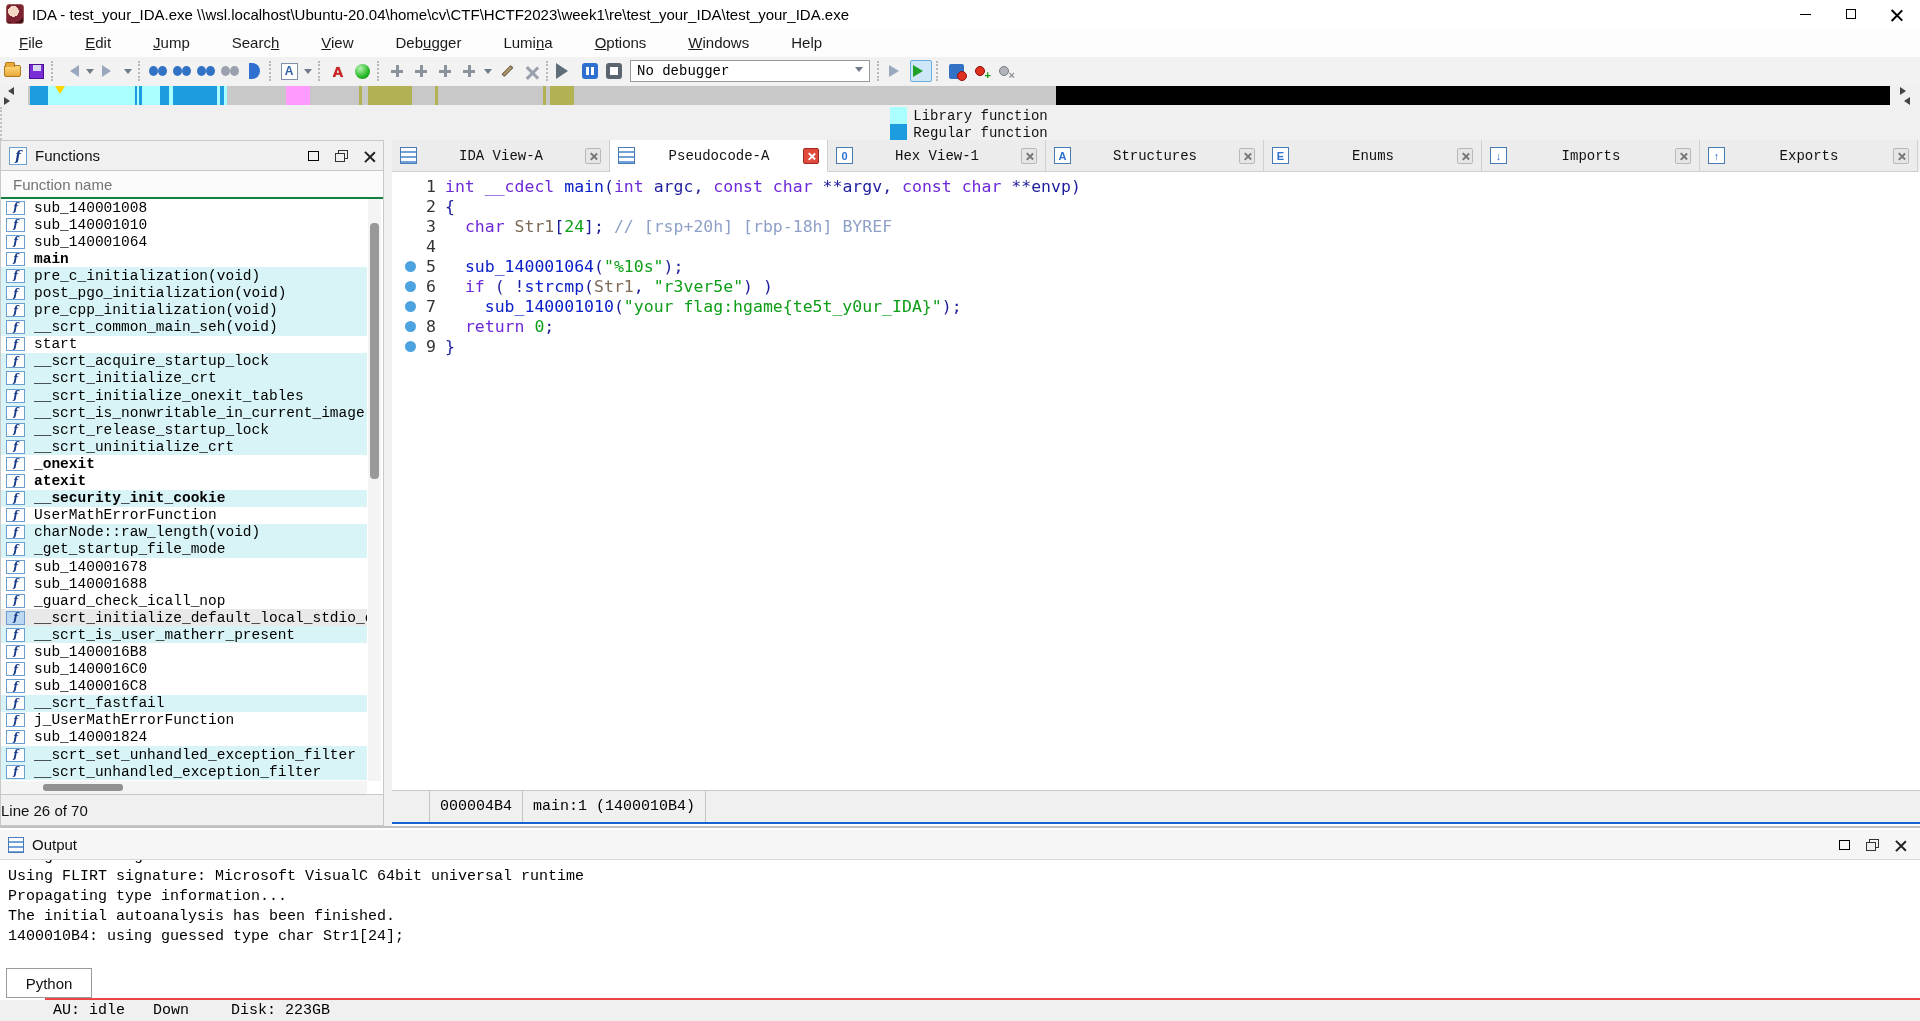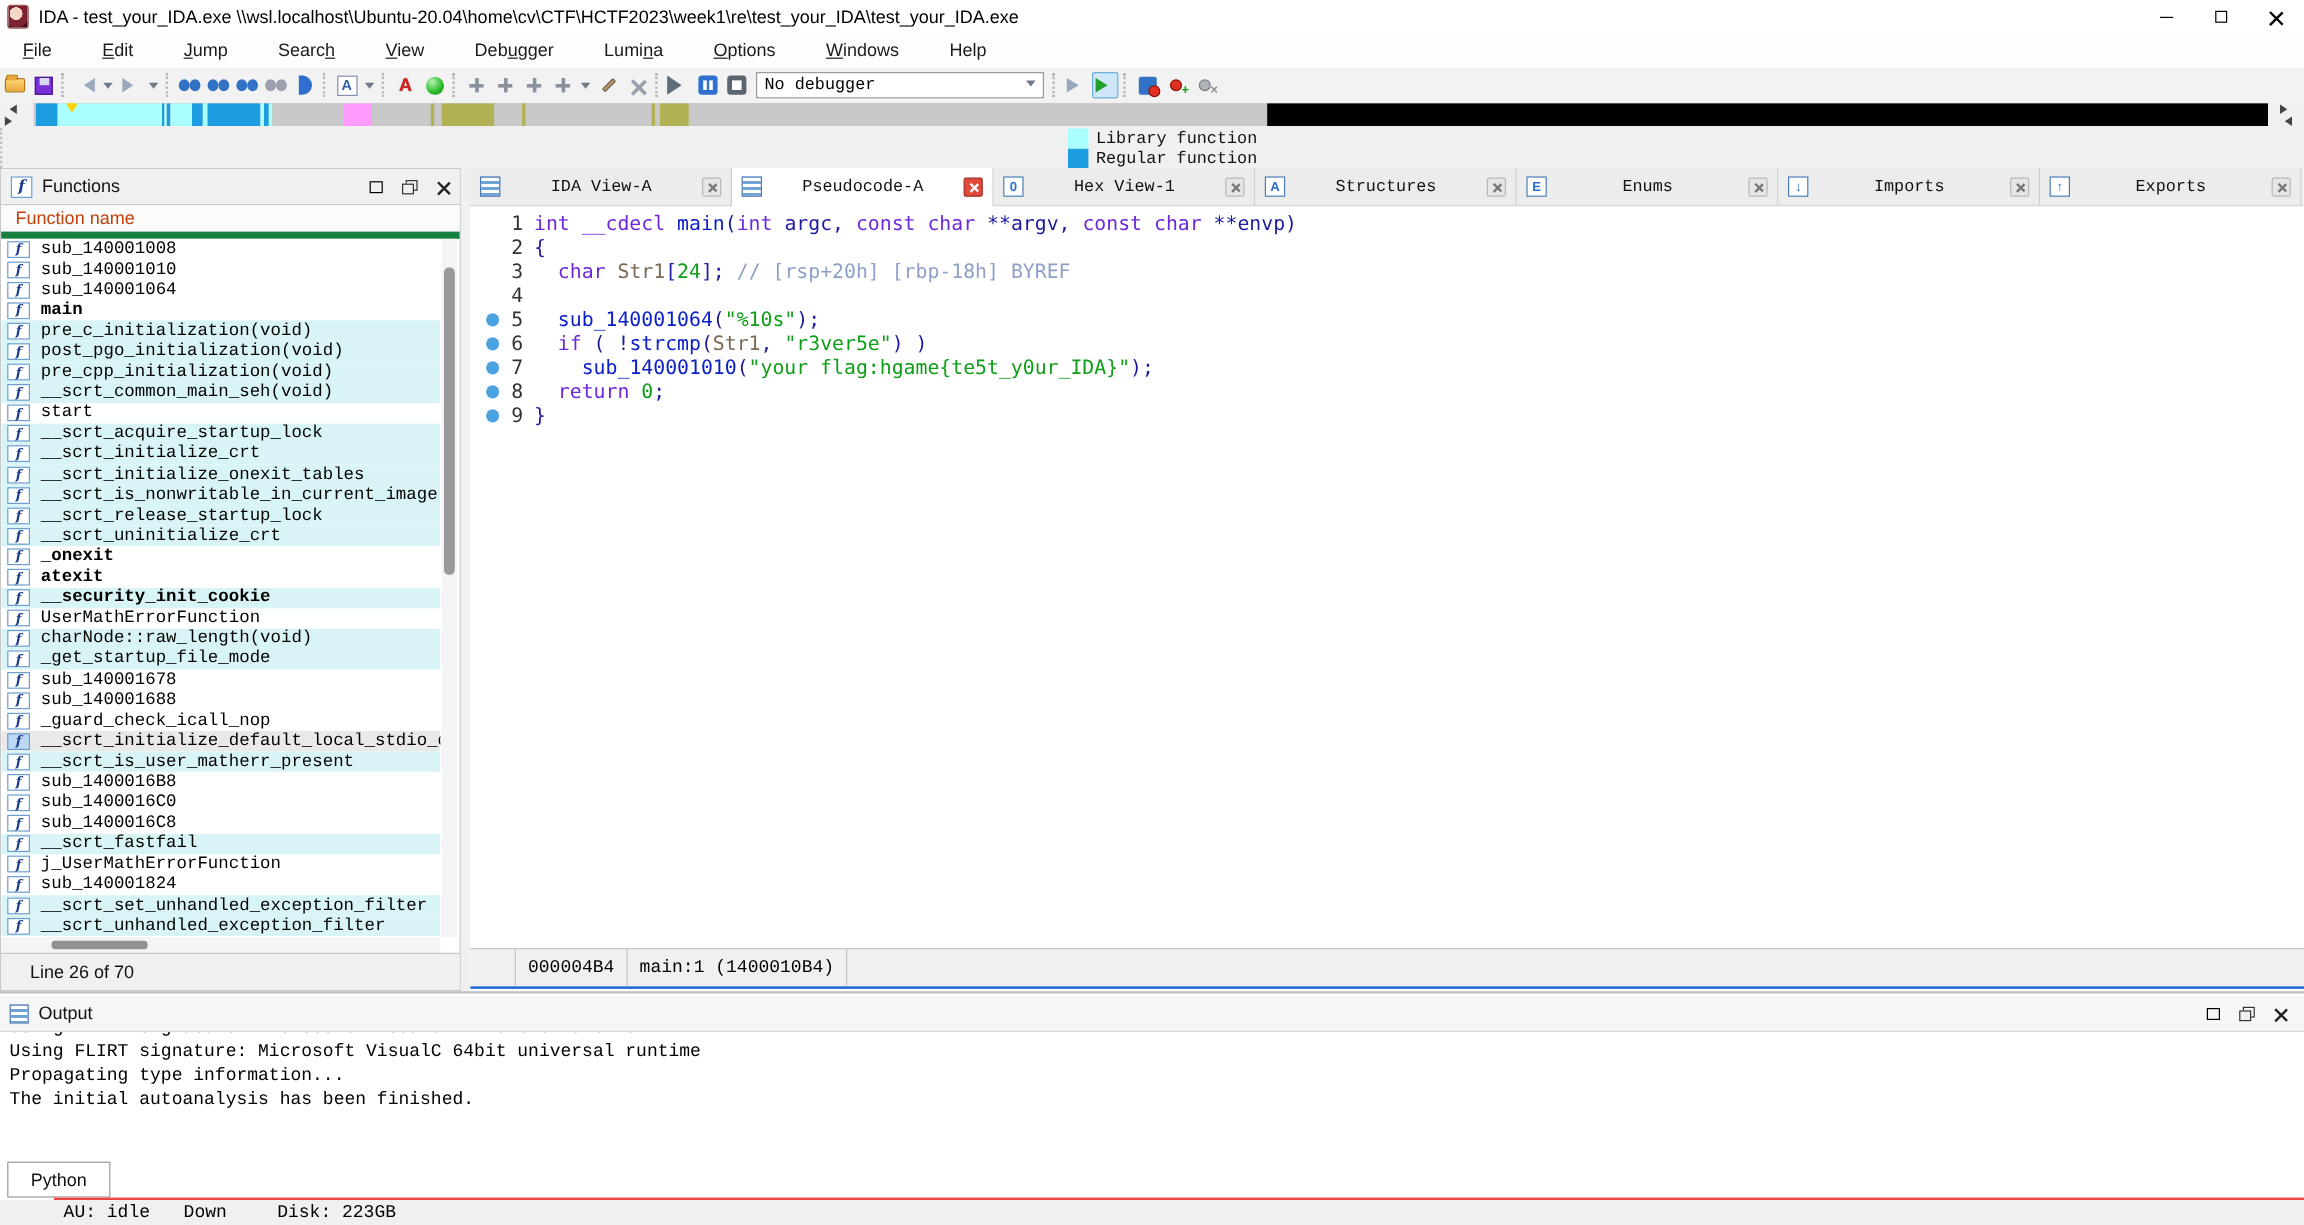--- a/index.html
+++ b/index.html
@@ -104,35 +104,35 @@
   .panelheader .ptitle { font-size:15px; color:#111; }
   .dockbtns { margin-left:auto; display:flex; align-items:center; }
   .dbtn { width:28px; height:24px; display:flex; align-items:center; justify-content:center; }
   .g-float { position:relative; width:12px; height:11px; }
   .g-float::before { content:""; position:absolute; left:3px; top:0; width:8px; height:7px; border:1px solid #333; }
   .g-float::after { content:""; position:absolute; left:0; top:3px; width:8px; height:7px; border:1px solid #333; background:#f0f0f0; }
   .g-xs { position:relative; width:11px; height:11px; }
   .g-xs::before,.g-xs::after { content:""; position:absolute; left:5px; top:0; width:1.5px; height:14px; background:#222; }
   .g-xs::before { transform:rotate(45deg); } .g-xs::after { transform:rotate(-45deg); }
   .colheader { position:absolute; left:0; top:30px; width:382px; height:28px; background:#fbfbfb;
-    border-bottom:6px solid #15803d; display:flex; align-items:center; padding-left:12px; font-size:15px; color:#c2410c; }
+    border-bottom:2px solid #15803d; display:flex; align-items:center; padding-left:12px; font-size:15px; color:#737373; }
   .funclist { position:absolute; left:0; top:58px; width:366px; height:582px; overflow:hidden; background:#fff; }
   .frow { display:flex; align-items:center; height:17.1px; padding-left:5px;
     font-family:"Liberation Mono", monospace; font-size:14.5px; color:#000; white-space:nowrap; }
   .frow .fbox { width:19px; height:14px; font-size:11px; margin-right:9px; flex:none; }
   .frow.c { background:#d9f4f6; }
   .frow.s { background:#e9e9e9; }
   .frow.s .fbox { background:#bcd8f2; }
   .frow.b { font-weight:bold; }
   .vscroll { position:absolute; right:2px; top:58px; width:13px; height:582px; background:#f4f4f4; }
   .vscroll .thumb { position:absolute; left:2px; top:24px; width:9px; height:256px; background:#999; border-radius:4px; }
   .hscroll { position:absolute; left:0; top:640px; width:366px; height:13px; background:#f4f4f4; }
   .hscroll .thumb { position:absolute; left:42px; top:3px; width:80px; height:7px; background:#919191; border-radius:3px; }
   .funcstatus { position:absolute; left:0; top:653px; width:382px; height:31px; background:#f0f0f0;
-    border-top:1px solid #c8c8c8; display:flex; align-items:center; padding-left:24px; font-size:15px; color:#111; }
+    border-top:1px solid #c8c8c8; display:flex; align-items:center; padding-left:0; font-size:15px; color:#111; }
 
   .rightpane { position:absolute; left:392px; top:0; width:1528px; height:686px; background:#fff; }
   .tabbar { position:absolute; left:0; top:0; width:1528px; height:32px; background:#f0f0f0; display:flex; }
   .tab { width:218px; height:32px; display:flex; align-items:center; background:#ececec;
     border-right:1px solid #cfcfcf; border-bottom:1px solid #cfcfcf; padding:0 8px; }
   .tab.active { background:#fff; border-bottom:1px solid #fff; }
   .tabicon { width:17px; height:17px; border:1px solid #4a7ab5; background:#fff; color:#2f6fd0;
     font-size:11px; font-weight:bold; display:flex; align-items:center; justify-content:center; flex:none; }
   .tabicon.doc { background:repeating-linear-gradient(#fff 0 3px, #6fa3d8 3px 5px); }
   .tablabel { flex:1; text-align:center; font-family:"Liberation Mono", monospace; font-size:14px; color:#111; }
@@ -633,20 +633,21 @@
             <span class="g-xs"></span>
           </span>
       </span>
     </div>
     <div class="outbody">
         <div class="outlines" id="outlines">
           <div class="oline">Using FLIRT signature: Microsoft VisualC v14 64bit runtime</div>
           <div class="oline">Using FLIRT signature: Microsoft VisualC 64bit universal runtime</div>
           <div class="oline">Propagating type information...</div>
           <div class="oline">The initial autoanalysis has been finished.</div>
+          <div class="oline">1400010B4: using guessed type char Str1[24];</div>
         </div>
       </div>
     <div class="pyrow">
       <div class="pytab">Python</div>
     </div>
   </div>
 
   <div class="statusbar">
     <span class="sb-au">AU: idle</span>
     <span class="sb-down">Down</span>

